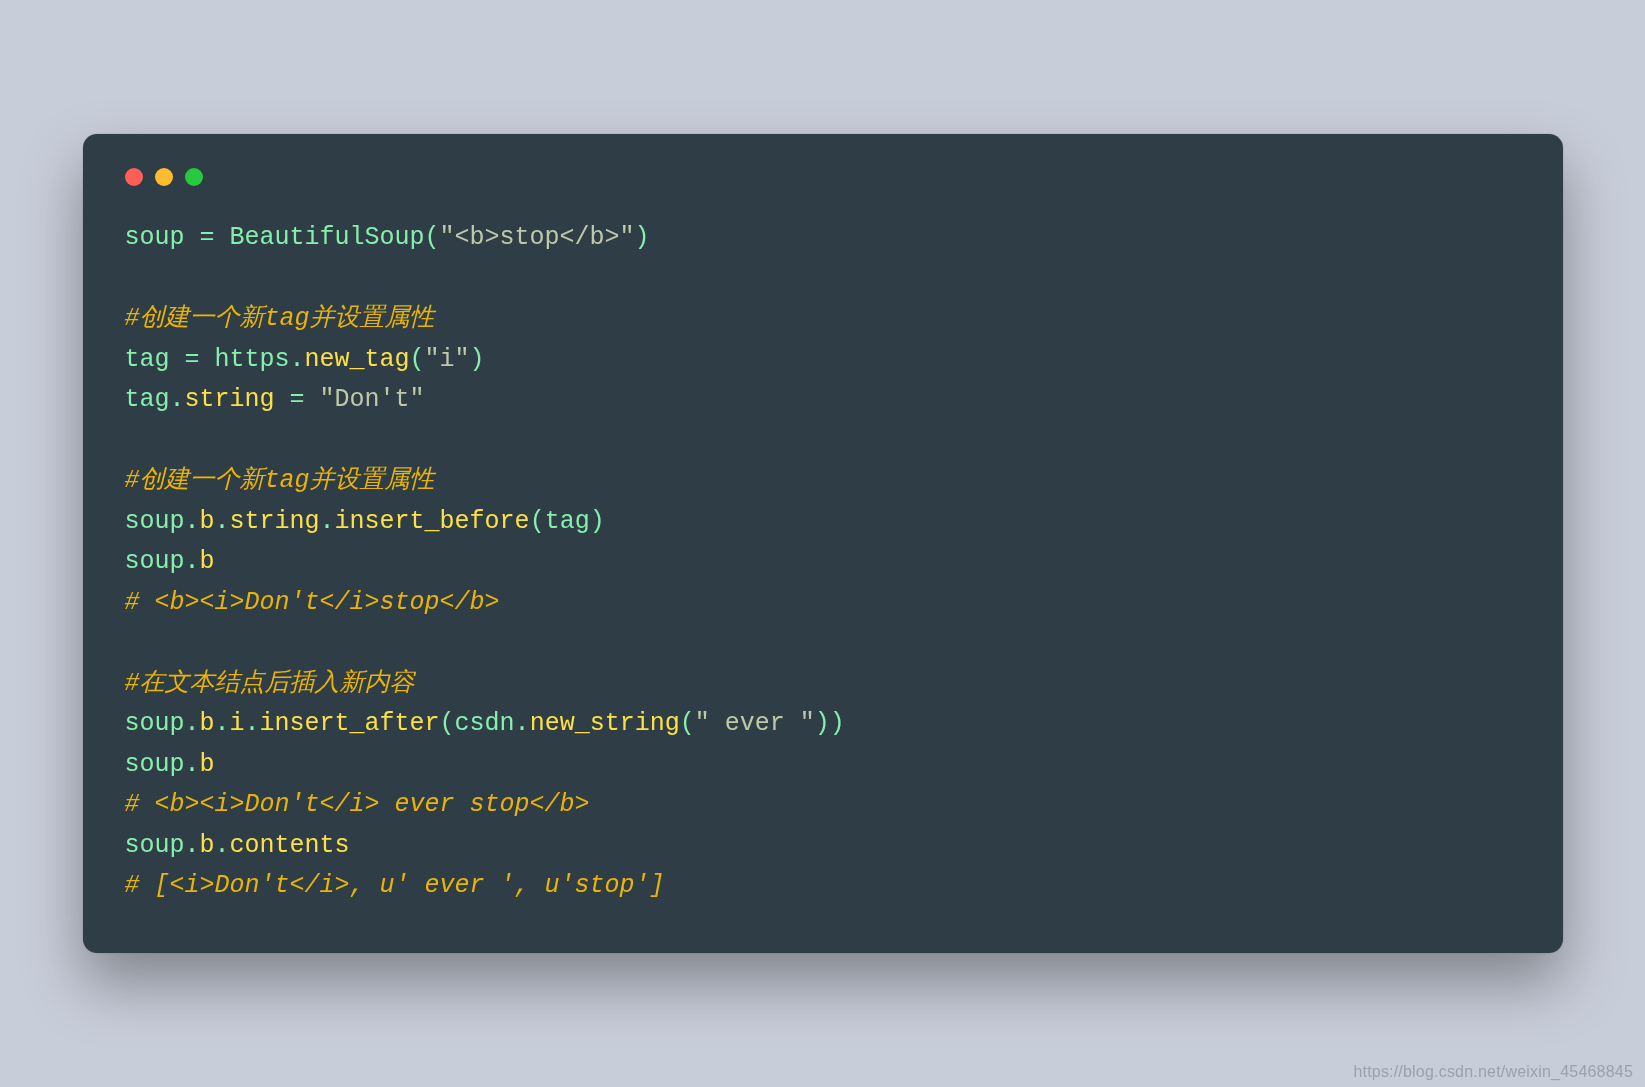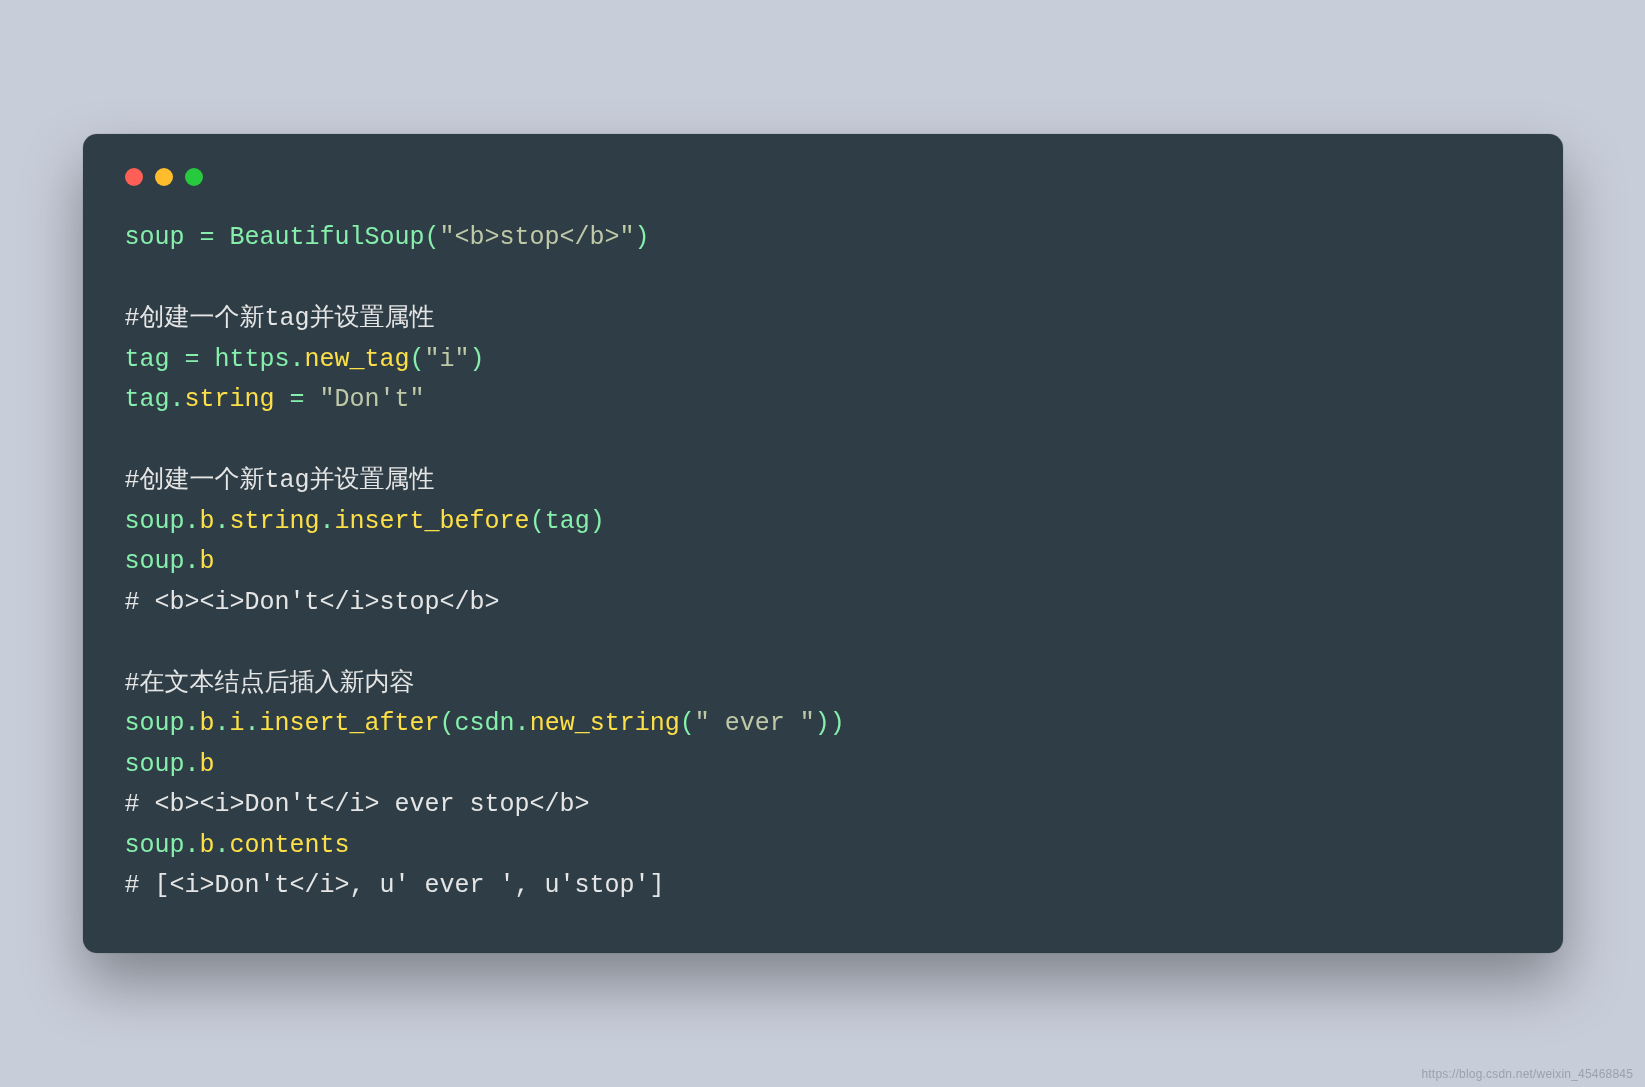--- a/index.html
+++ b/index.html
@@ -33,28 +33,28 @@
   pre.code {
     font-family: inherit;
     font-size: 25px;
     line-height: 1.62;
     white-space: pre;
     color: #d9e2e6;
   }
   .tok-ident   { color: #86efac; }
   .tok-func    { color: #fde047; }   
   .tok-string  { color: #bfc9a8; }   
-  .tok-comment { color: #e5e5e5; }
+  .tok-comment { color: #eab308; font-style: italic; }
 
   .watermark {
     position: absolute;
     right: 12px;
     bottom: 6px;
     font-family: Arial, sans-serif;
-    font-size: 12px;
+    font-size: 16px;
     color: #9aa2ab;
     letter-spacing: 0.2px;
   }
 </style>
 </head>
 <body>
 
 <div class="window">
   <div class="traffic-lights">
     <div class="dot red"></div>

